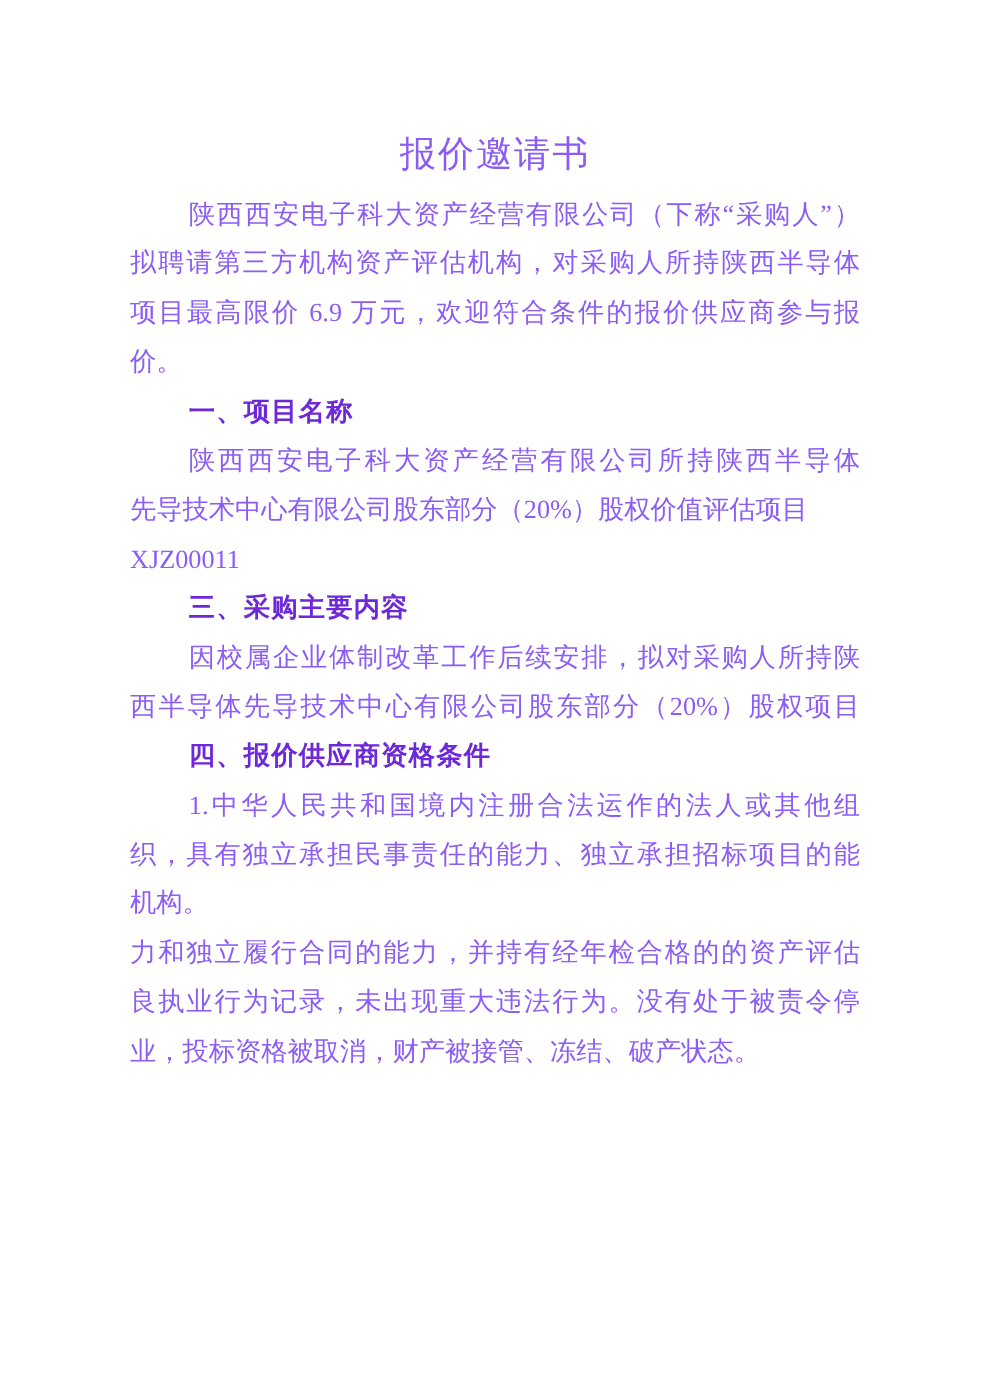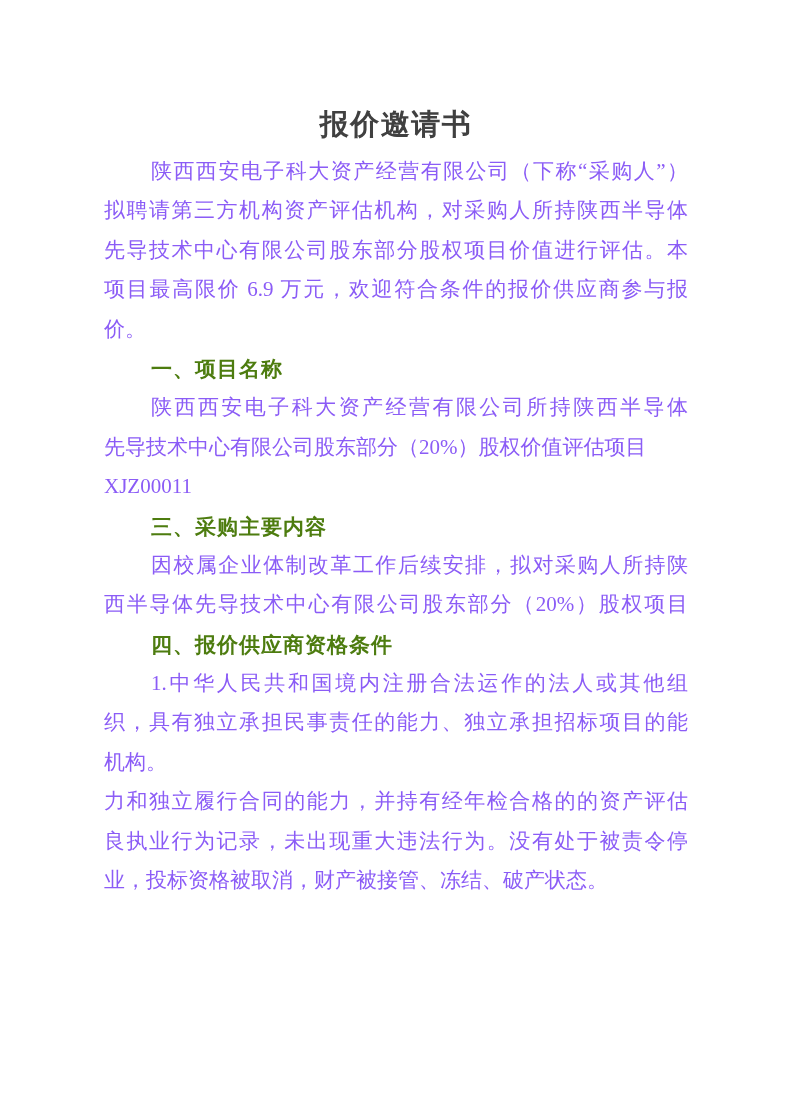--- a/index.html
+++ b/index.html
@@ -18,25 +18,25 @@
     box-sizing: border-box;
     width: 791px;
     height: 1116px;
     padding: 102px 103px 0 104px;
     background: #ffffff;
   }
   .title {
     margin: 0;
     text-align: center;
     font-family: "Liberation Serif", serif;
-    font-weight: 700;
+    font-weight: 400;
     font-size: 29px;
     line-height: 44px;
     letter-spacing: 1.5px;
-    color: #404040;
+    color: #8b5cf6;
   }
   .content {
     margin-top: 6px;
   }
   .line {
     height: 39.4px;
     line-height: 39.4px;
     font-size: 21px;
     white-space: normal;
     color: #8b5cf6;
@@ -54,32 +54,31 @@
   .line.indent {
     text-indent: 47px;
   }
   .line.heading {
     font-family: "Liberation Sans", sans-serif;
     font-weight: 700;
     text-align: left;
     text-align-last: left;
     text-indent: 47px;
     letter-spacing: 1px;
-    color: #4d7c0f;
+    color: #6d28d9;
   }
 </style>
 </head>
 <body>
 
 <div class="page">
   <h1 class="title">报价邀请书</h1>
   <div class="content">
       <div class="line body indent">陕西西安电子科大资产经营有限公司（下称“采购人”）</div>
       <div class="line body">拟聘请第三方机构资产评估机构，对采购人所持陕西半导体</div>
-      <div class="line body">先导技术中心有限公司股东部分股权项目价值进行评估。本</div>
       <div class="line body">项目最高限价 6.9 万元，欢迎符合条件的报价供应商参与报</div>
       <div class="line body last">价。</div>
       <div class="line heading">一、项目名称</div>
       <div class="line body indent">陕西西安电子科大资产经营有限公司所持陕西半导体</div>
       <div class="line body last">先导技术中心有限公司股东部分（20%）股权价值评估项目</div>
       <div class="line body last">XJZ00011</div>
       <div class="line heading">三、采购主要内容</div>
       <div class="line body indent">因校属企业体制改革工作后续安排，拟对采购人所持陕</div>
       <div class="line body">西半导体先导技术中心有限公司股东部分（20%）股权项目</div>
       <div class="line heading">四、报价供应商资格条件</div>

